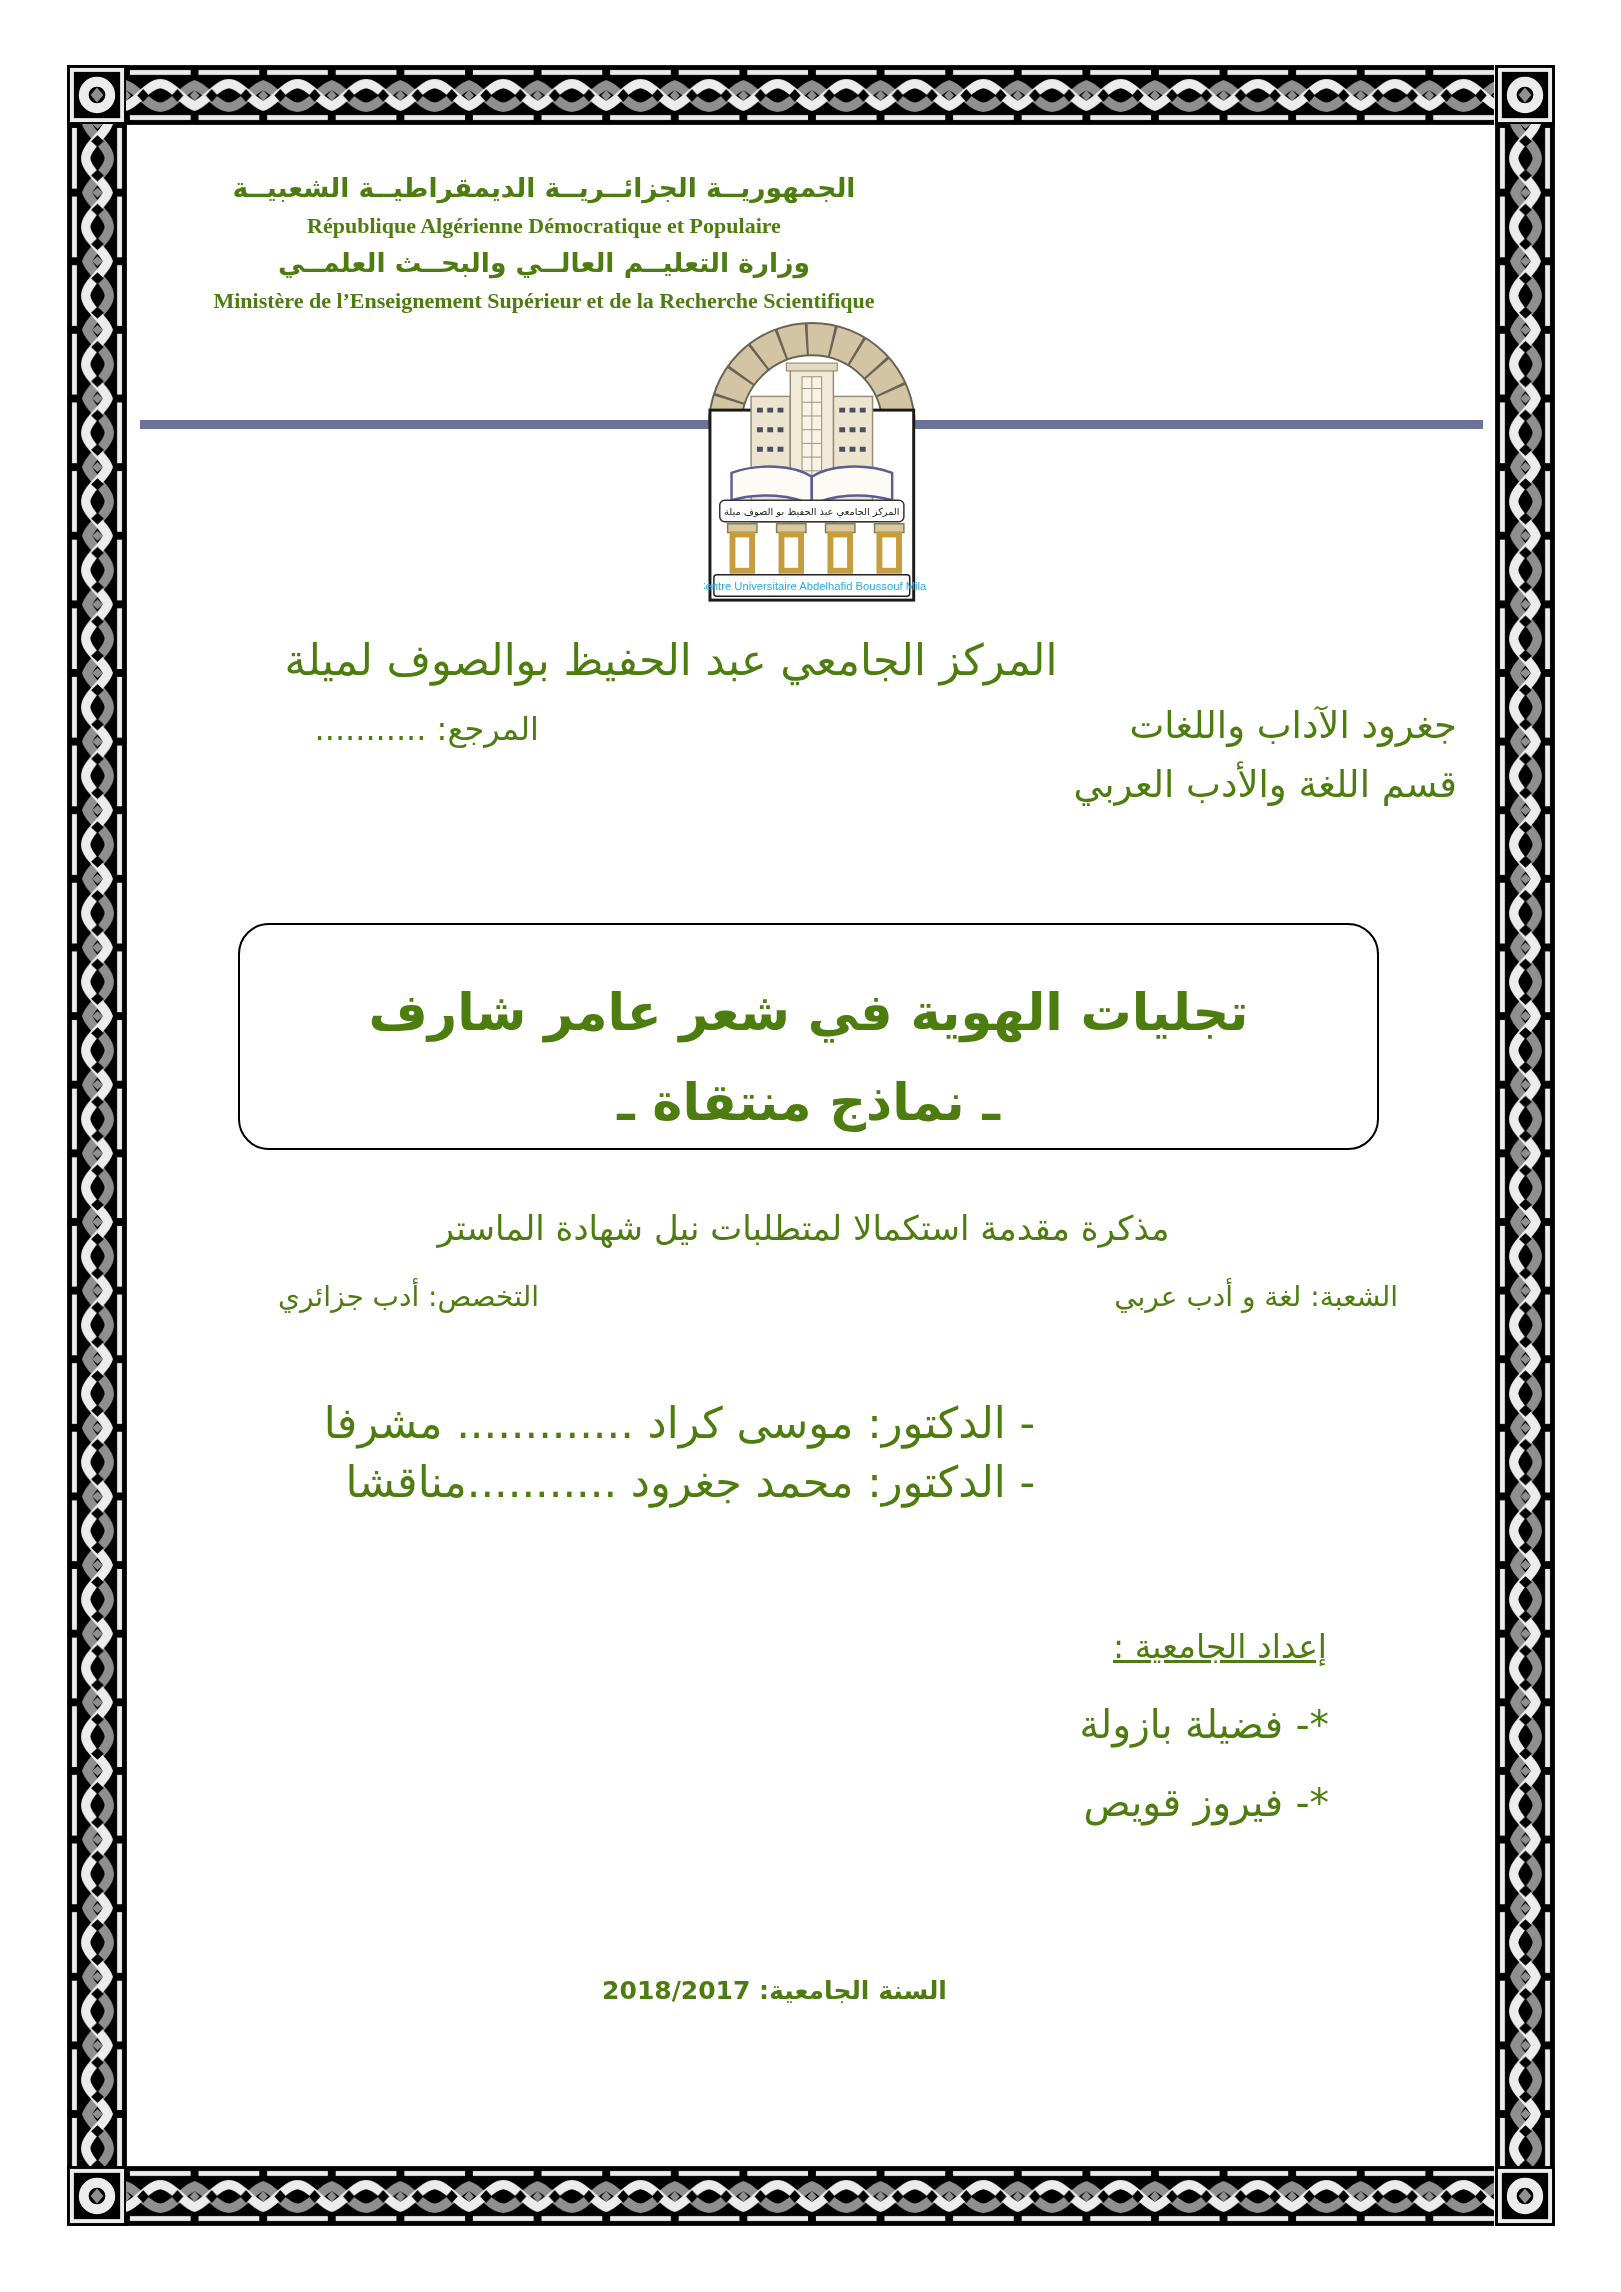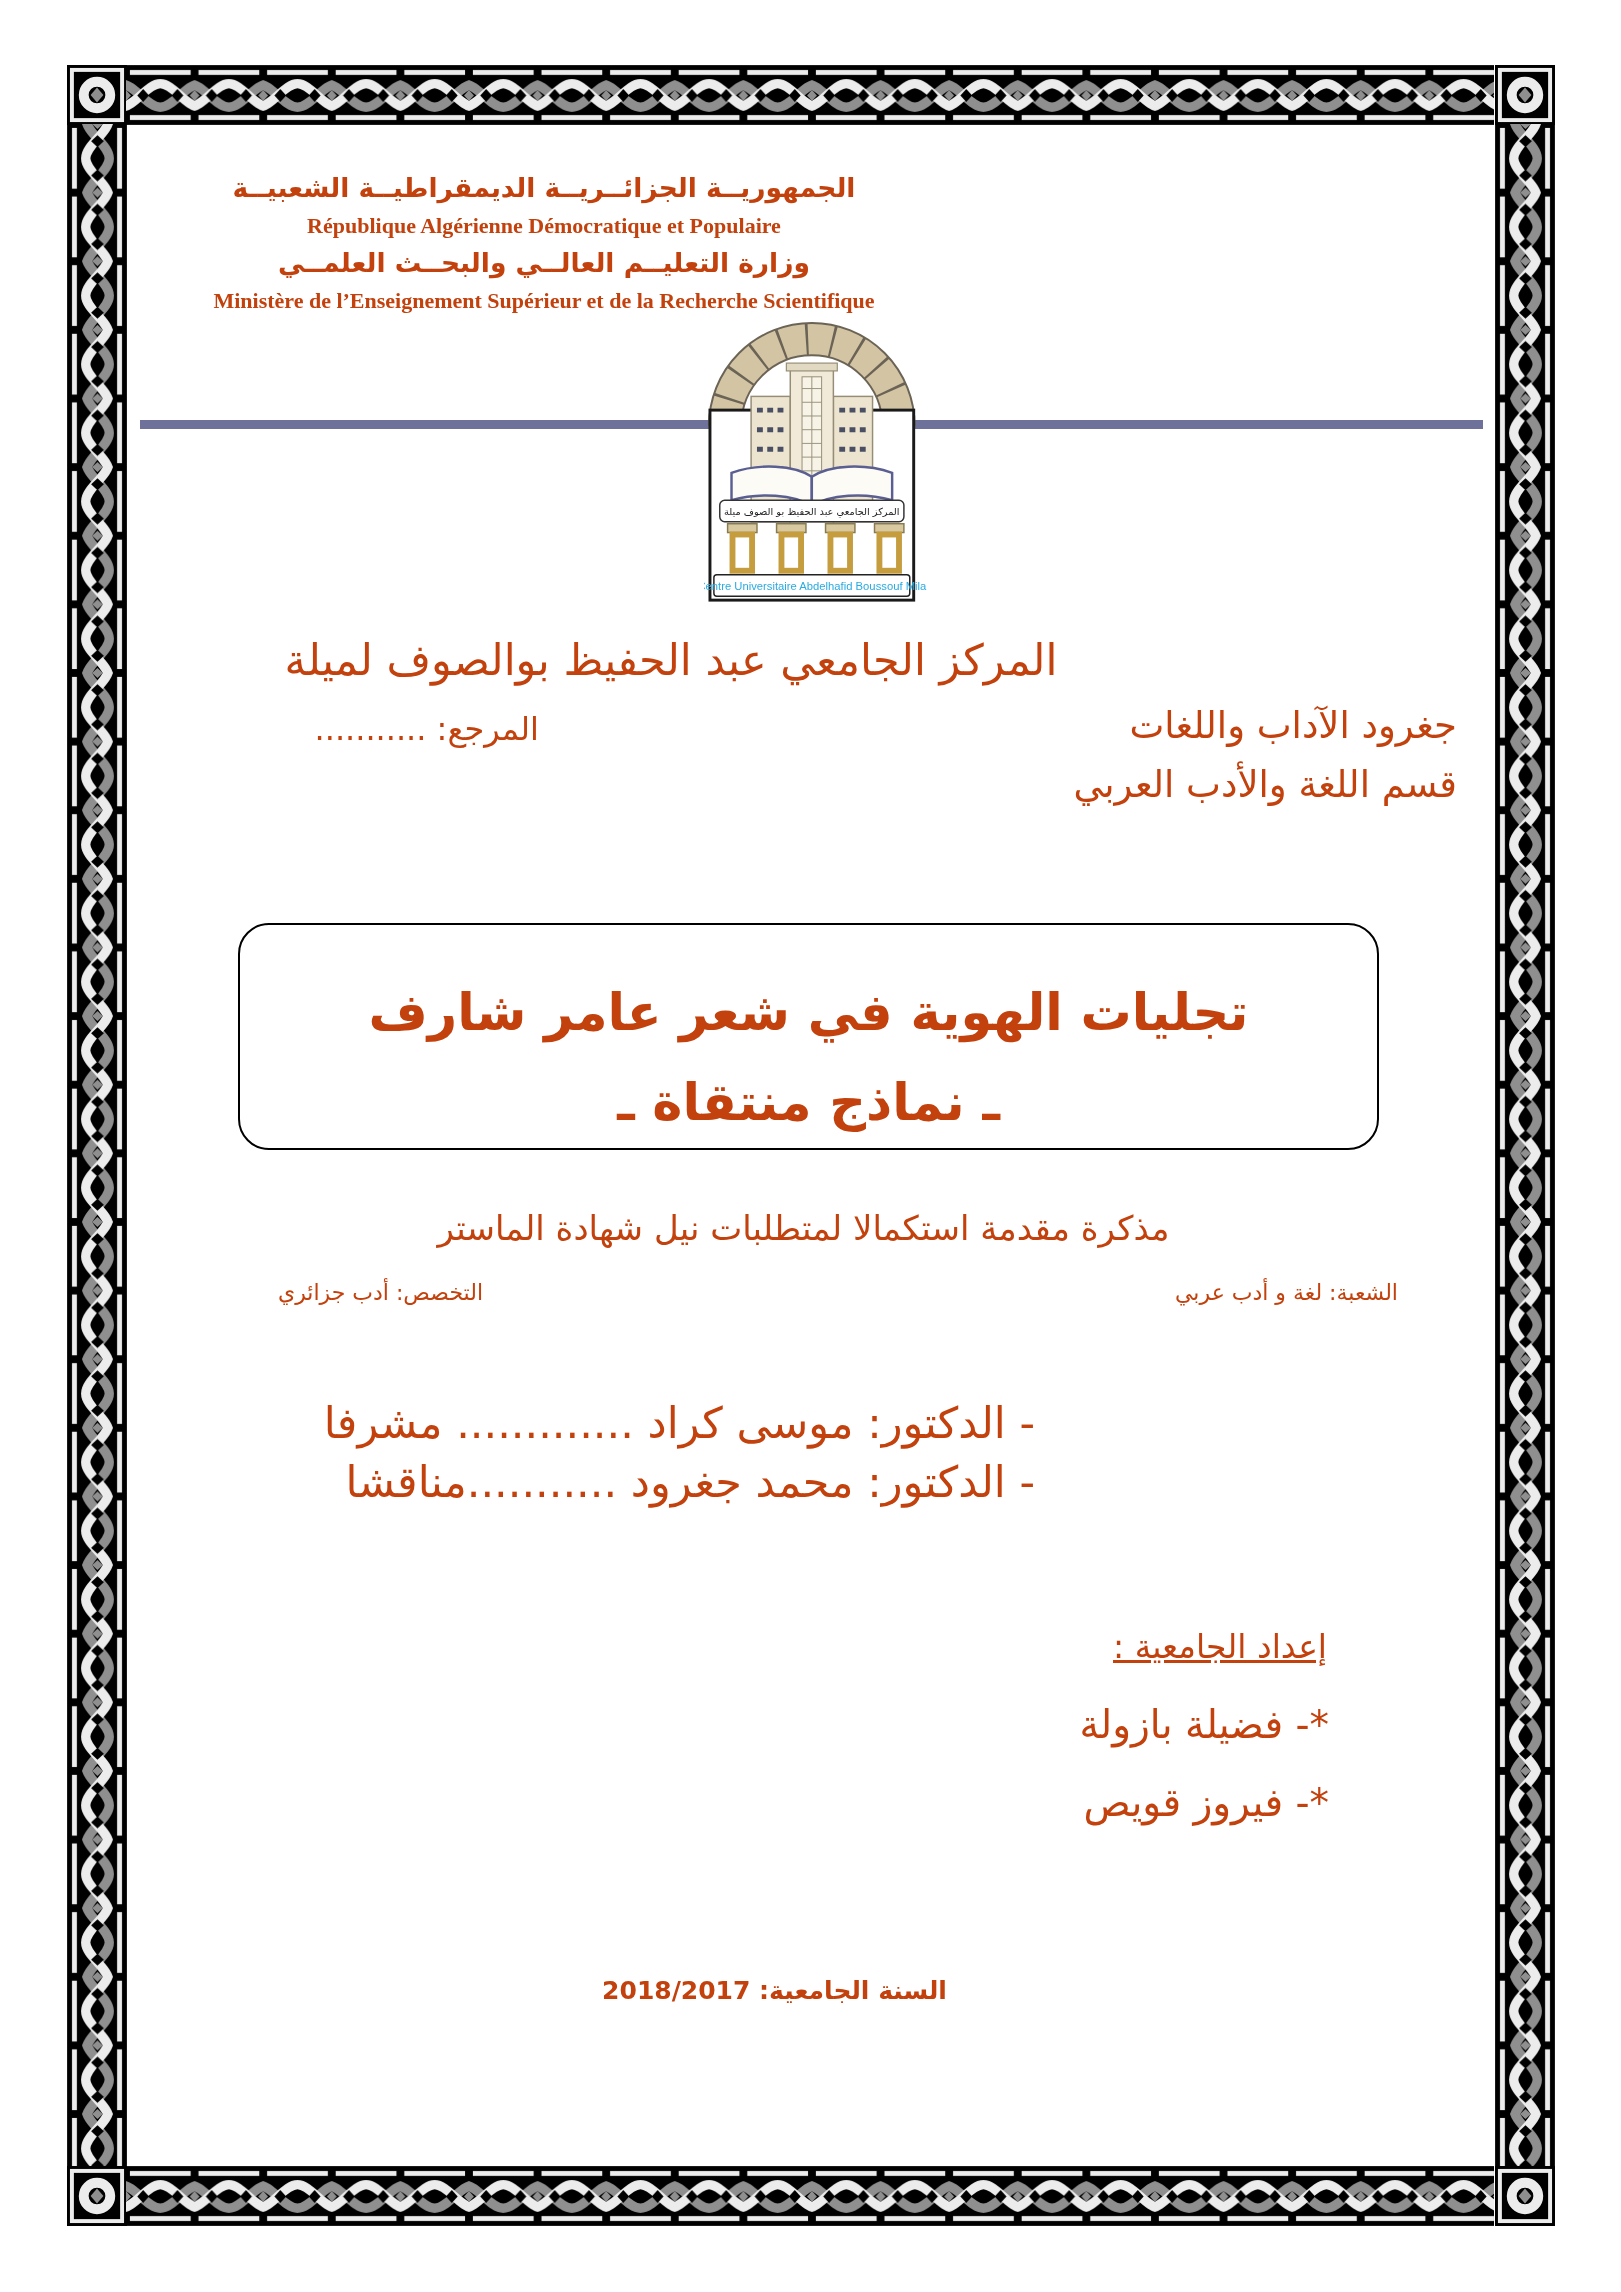--- a/index.html
+++ b/index.html
@@ -1,31 +1,31 @@
 <!DOCTYPE html>
 <html lang="ar"><head>
 <meta charset="utf-8">
 <style>
   html,body{margin:0;padding:0;background:#ffffff;}
   .page{position:relative;width:1621px;height:2293px;background:#ffffff;
-        font-family:"DejaVu Sans",sans-serif;color:#c2410c;overflow:hidden;}
+        font-family:"DejaVu Sans",sans-serif;color:#4d7c0f;overflow:hidden;}
   .abs{position:absolute;}
   .ar{direction:rtl;unicode-bidi:plaintext;}
   .center{text-align:center;}
   .hdr-ar{font-weight:bold;font-size:26.5px;line-height:38px;}
   .hdr-fr{font-family:"Liberation Serif",serif;font-weight:bold;font-size:22px;line-height:37px;}
   .divider{background:#6e7199;height:8.8px;}
   .center-name{font-size:43px;line-height:63px;}
   .inst-line{font-size:37px;line-height:51px;}
   .ref-line{font-size:32px;}
   .title-box{border:2.9px solid #000;border-radius:31px;
              display:flex;flex-direction:column;justify-content:flex-end;align-items:center;}
   .title-line{font-weight:bold;font-size:51px;line-height:90px;}
   .memo-line{font-size:34px;}
-  .field-line{font-size:22px;}
+  .field-line{font-size:28px;}
   .jury-line{font-size:43px;line-height:59px;text-align:right;}
   .students-heading{font-size:33px;text-decoration:underline;}
   .student-name{font-size:39px;}
   .year-line{font-weight:bold;font-size:25px;}
 </style>
 </head>
 <body>
 
 <div class="page">
 

